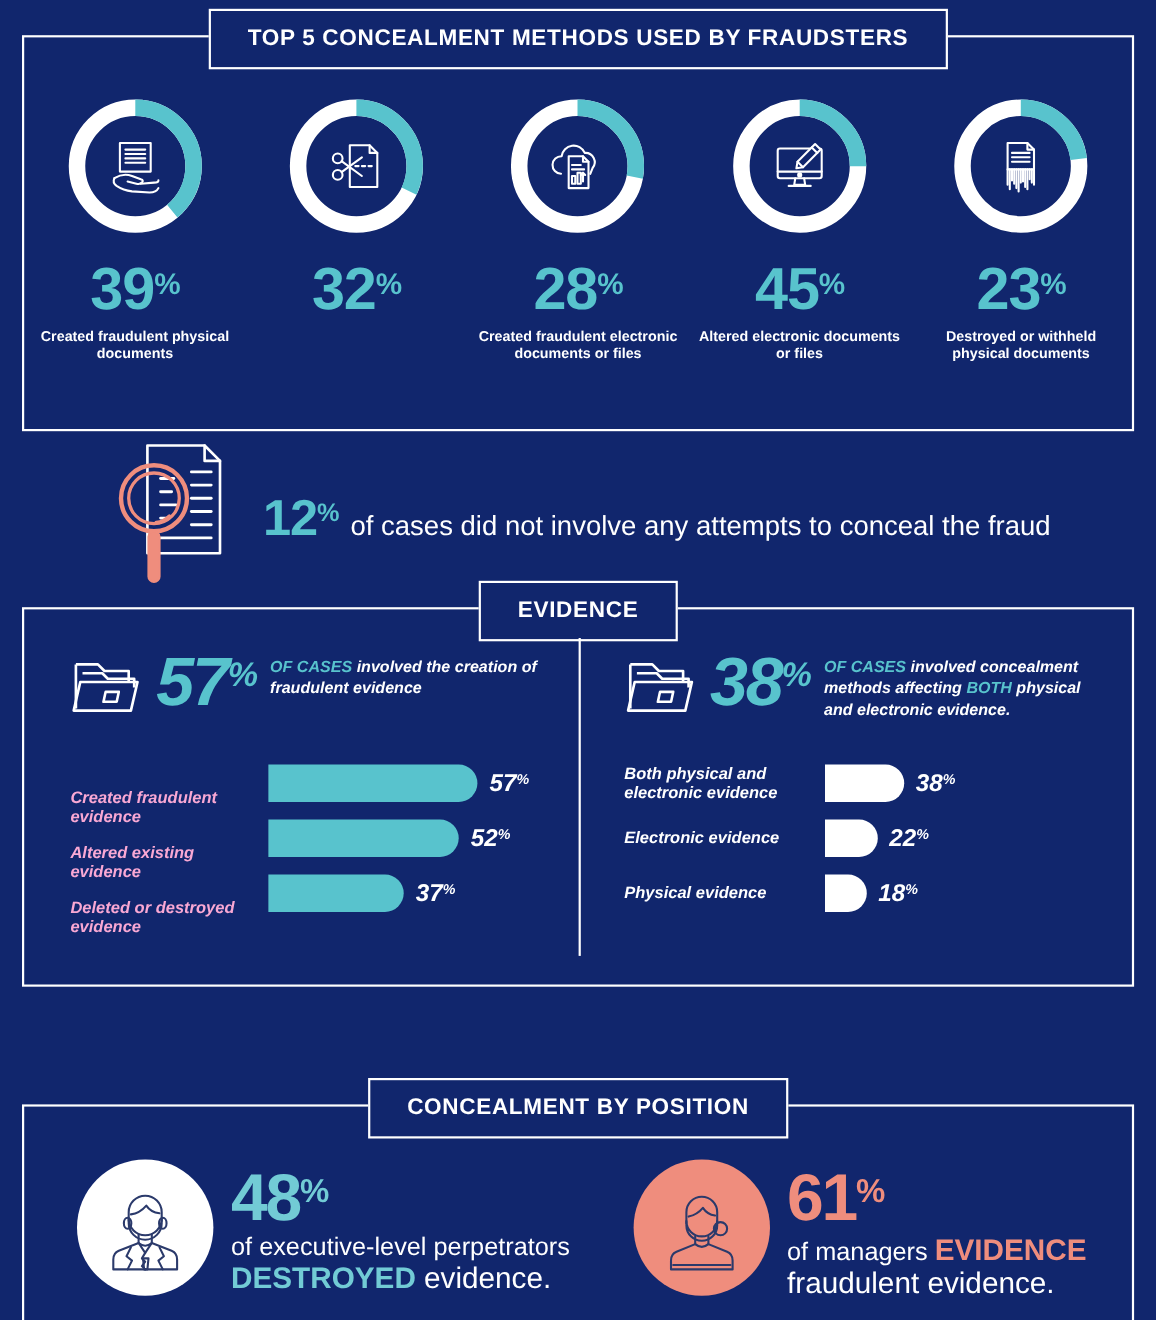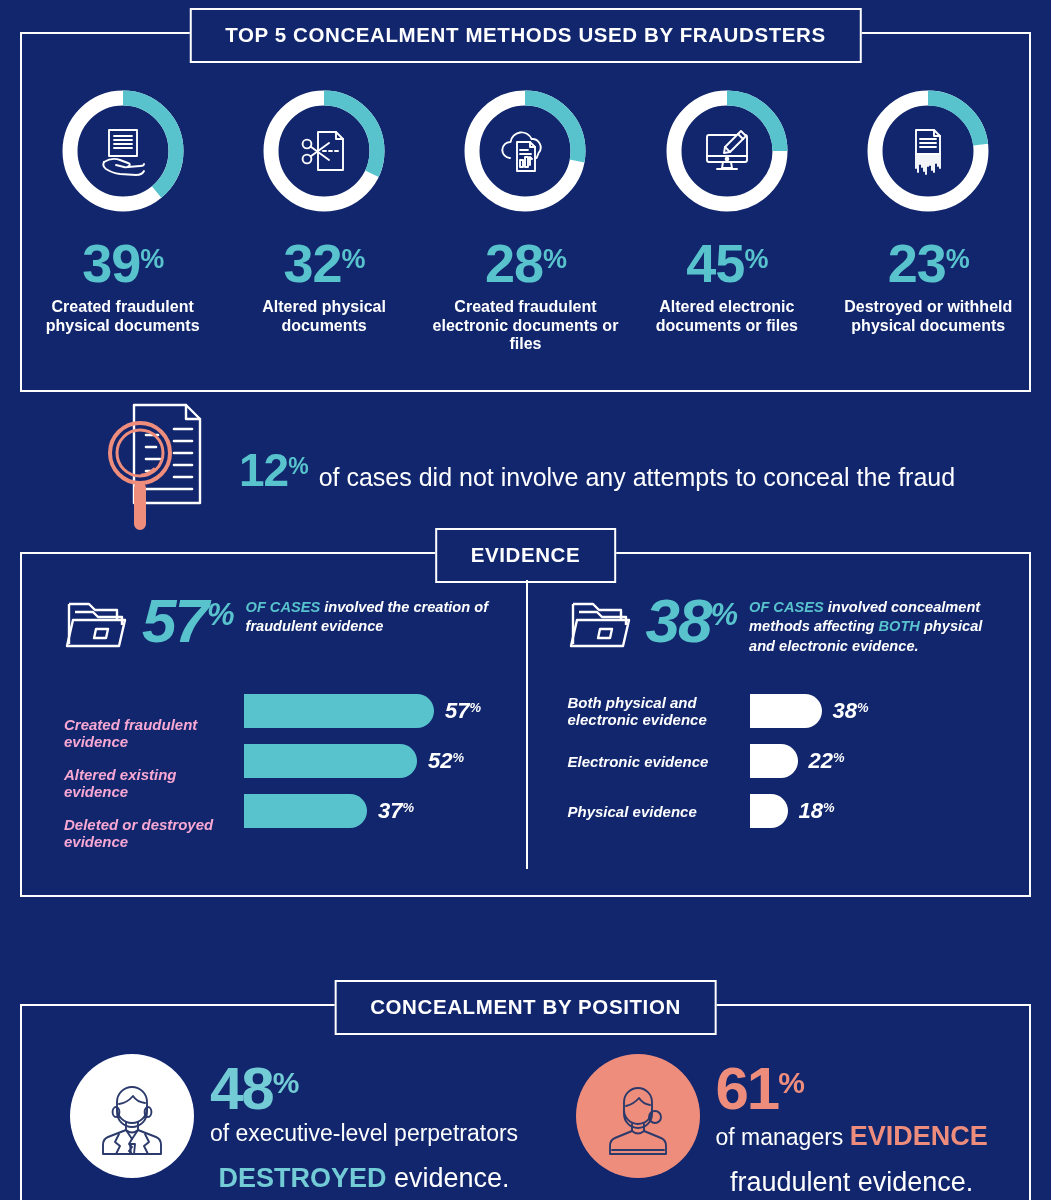--- a/index.html
+++ b/index.html
@@ -61,21 +61,21 @@
     font-size: 54px;
     font-weight: bold;
     line-height: 1;
     margin-top: 20px;
     letter-spacing: -1px;
   }
   .pct-big .sm { font-size: 27px; vertical-align: 14px; }
 
   .donut-label {
     color: #ffffff;
-    font-size: 16px;
+    font-size: 13px;
     font-weight: bold;
     text-align: center;
     line-height: 1.16;
     margin-top: 8px;
     width: 188px;
   }
 
   
   #band12 {
     position: absolute;
@@ -181,21 +181,21 @@
   .pos-num .sm { font-size: 30px; vertical-align: 16px; }
   .pos-line {
     color: #ffffff;
     font-size: 23px;
     line-height: 1.12;
     margin-top: 4px;
     white-space: nowrap;
   }
   .pos-line .big-teal { color: #72cbd5; font-weight: bold; font-size: 27px; }
   .pos-line .big-coral { color: #ef8d7d; font-weight: bold; font-size: 27px; }
-  .pos-line.l2 { font-size: 27px; margin-top: 16px; text-align: center; }
+  .pos-line.l2 { font-size: 27px; margin-top: 0; }
 </style>
 </head>
 <body>
 
 <div class="panel" id="sec-top5">
   <div class="panel-title-box">
     <span class="ttl">TOP 5 CONCEALMENT METHODS USED BY FRAUDSTERS</span>
   </div>
 
   <div class="donut-row">
@@ -235,21 +235,20 @@
             <path d="M41 10 v7 h7"></path>
             <circle cx="12" cy="22" r="4.4"></circle>
             <circle cx="12" cy="37" r="4.4"></circle>
             <line x1="15.5" y1="24.5" x2="34" y2="38"></line>
             <line x1="15.5" y1="34.5" x2="34" y2="21"></line>
             <line x1="28" y1="29" x2="46" y2="29" stroke-dasharray="3 3"></line>
           </svg>
         </div>
       </div>
       <div class="pct-big"><span>32</span><span class="sm">%</span></div>
-      <div class="donut-label">Altered physical documents</div>
     </div>
 
     <div class="donut-cell">
       <div class="donut-wrap">
         <svg width="130" height="130" viewBox="0 0 130 130">
           <circle cx="65" cy="65" r="53" fill="none" stroke="#ffffff" stroke-width="15"></circle>
           <circle cx="65" cy="65" r="53" fill="none" stroke="#58c3cd" stroke-width="15" stroke-dasharray="93.2 239.8"></circle>
         </svg>
         <div class="donut-icon">
           <svg width="60" height="58" viewBox="0 0 60 58" fill="none" stroke="#ffffff" stroke-width="1.9" stroke-linecap="round" stroke-linejoin="round">

